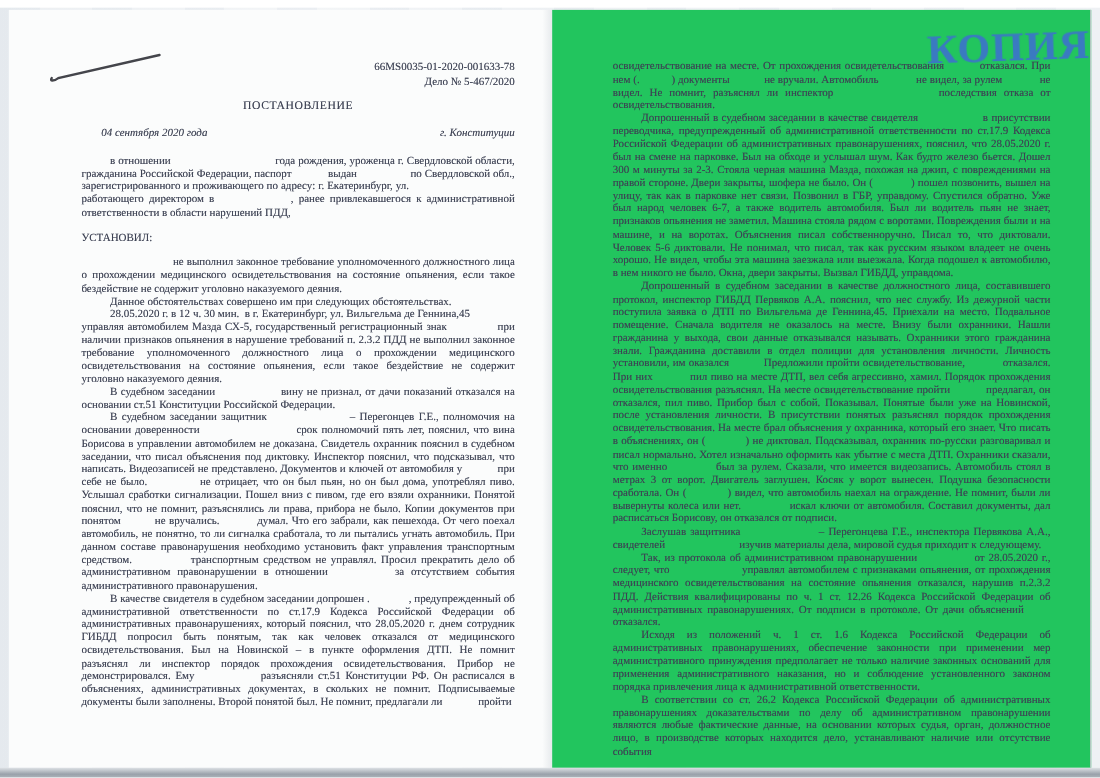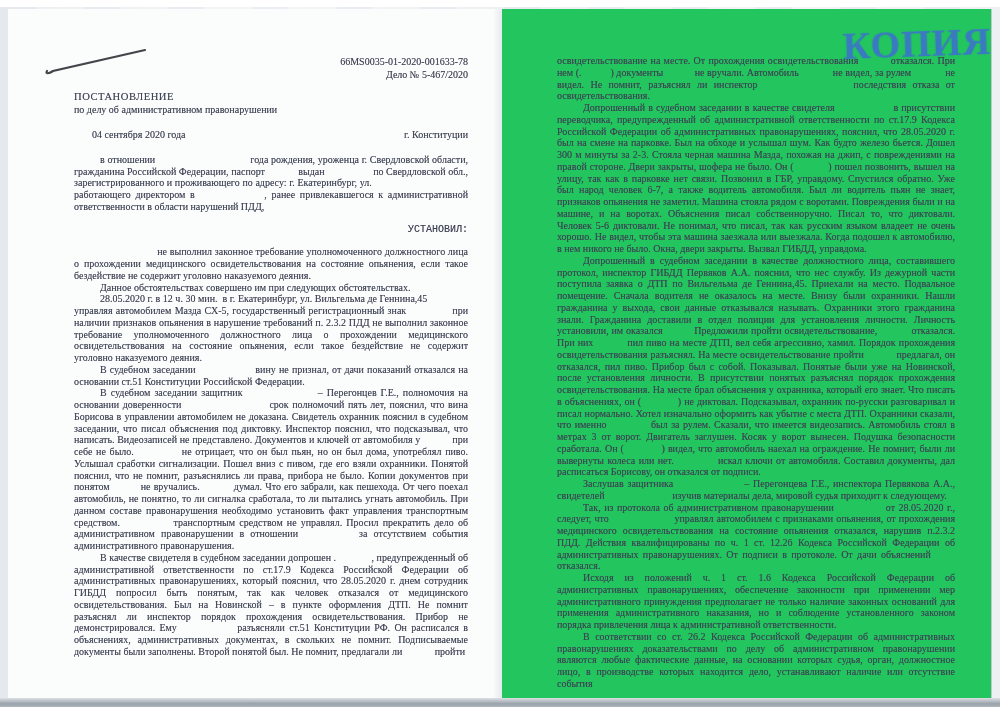--- a/index.html
+++ b/index.html
@@ -28,27 +28,27 @@
     position:absolute;left:0;bottom:0;width:1000px;height:9px;
     background:linear-gradient(180deg,#dde1e5,#99a1aa 65%,#adb4bb);
   }
   .content{
     font-size:10px;line-height:11.75px;text-align:justify;
     text-shadow:0 0 .6px rgba(61,66,84,.5);
   }
   .page.left .content{padding:46px 34px 0 66px;}
   .page.right .content{padding:46px 36px 0 55px;}
   .case-block{text-align:right;line-height:13px;}
-  .title-block{text-align:left;margin-top:9px;line-height:13px;}
+  .title-block{text-align:center;margin-top:9px;line-height:13px;}
   .doc-title{letter-spacing:.5px;font-size:10.6px;}
-  .date-row{display:flex;justify-content:space-between;margin:13px 0 13px;padding-left:18px;}
+  .date-row{display:flex;justify-content:space-between;margin:13px 0 13px;padding-left:18px;font-style:italic;}
   .para{margin:0;}
   .para.indent{text-indent:26px;}
   .para.noindent{text-indent:0;}
-  .para.center{text-align:right;text-indent:0;margin:11px 0;font-family:Liberation Mono, monospace;}
+  .para.center{text-align:left;text-indent:0;margin:11px 0;}
   .stamp{
     position:absolute;left:842px;top:25px;
     font-weight:700;font-size:37px;letter-spacing:1px;
     transform:rotate(-2deg) scaleX(1.03);transform-origin:left top;
     opacity:.88;filter:blur(.3px);
     text-shadow:0 0 1px rgba(62,112,207,.55);
     white-space:nowrap;z-index:5;
   }
   .pen-mark{position:absolute;left:44px;top:46px;width:106px;height:30px;z-index:4;}
   .bleed{
@@ -71,21 +71,20 @@
   <div class="bleed b2"></div>
 
   <div class="page left">
     <div class="content">
       <div class="case-block">
         <div>66MS0035-01-2020-001633-78</div>
         <div>Дело № 5-467/2020</div>
       </div>
       <div class="title-block">
         <div class="doc-title">ПОСТАНОВЛЕНИЕ</div>
-        <div>по делу об административном правонарушении</div>
       </div>
       <div class="date-row">
         <span>04 сентября 2020 года</span>
         <span>г. Конституции</span>
       </div>
       <div>
           <p class="para indent">в отношении&nbsp;&nbsp;&nbsp;&nbsp;&nbsp;&nbsp;&nbsp;&nbsp;&nbsp;&nbsp;&nbsp;&nbsp;&nbsp;&nbsp;&nbsp;&nbsp;&nbsp;&nbsp;&nbsp;&nbsp;&nbsp;&nbsp;&nbsp;&nbsp;&nbsp;&nbsp;&nbsp;&nbsp;&nbsp;&nbsp;&nbsp;&nbsp;&nbsp;&nbsp; года рождения, уроженца г. Свердловской области, гражданина Российской Федерации, паспорт&nbsp;&nbsp;&nbsp;&nbsp;&nbsp;&nbsp;&nbsp;&nbsp;&nbsp;&nbsp;&nbsp;&nbsp; выдан&nbsp;&nbsp;&nbsp;&nbsp;&nbsp;&nbsp;&nbsp;&nbsp;&nbsp;&nbsp;&nbsp;&nbsp;&nbsp;&nbsp;&nbsp;&nbsp;&nbsp;&nbsp; по Свердловской обл., зарегистрированного и проживающего по адресу: г. Екатеринбург, ул.&nbsp;&nbsp;&nbsp;&nbsp;&nbsp;&nbsp;&nbsp;&nbsp;&nbsp;&nbsp;&nbsp;&nbsp;&nbsp;&nbsp;&nbsp;&nbsp;&nbsp;&nbsp;&nbsp;&nbsp;&nbsp;&nbsp;&nbsp;&nbsp;&nbsp;&nbsp;&nbsp;&nbsp;&nbsp;&nbsp;&nbsp;&nbsp;&nbsp;&nbsp;&nbsp;&nbsp; работающего директором в&nbsp;&nbsp;&nbsp;&nbsp;&nbsp;&nbsp;&nbsp;&nbsp;&nbsp;&nbsp;&nbsp;&nbsp;&nbsp;&nbsp; , ранее привлекавшегося к административной ответственности в области нарушений ПДД,</p>
           <p class="para center">УСТАНОВИЛ:</p>
           <p class="para indent">&nbsp;&nbsp;&nbsp;&nbsp;&nbsp;&nbsp;&nbsp;&nbsp;&nbsp;&nbsp;&nbsp;&nbsp;&nbsp;&nbsp;&nbsp;&nbsp;&nbsp;&nbsp;&nbsp;&nbsp; не выполнил законное требование уполномоченного должностного лица о прохождении медицинского освидетельствования на состояние опьянения, если такое бездействие не содержит уголовно наказуемого деяния.</p>
           <p class="para indent">Данное обстоятельствах совершено им при следующих обстоятельствах.</p>

